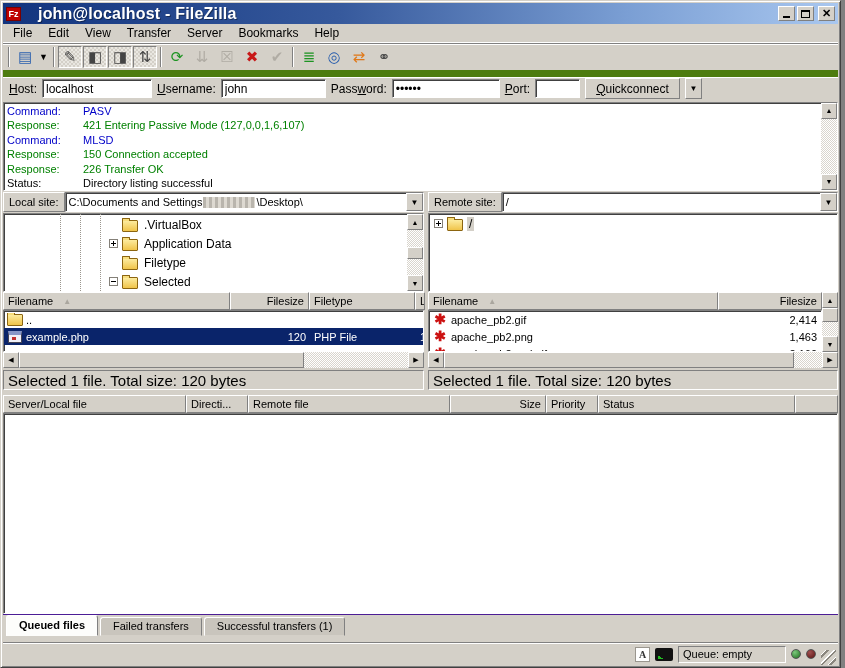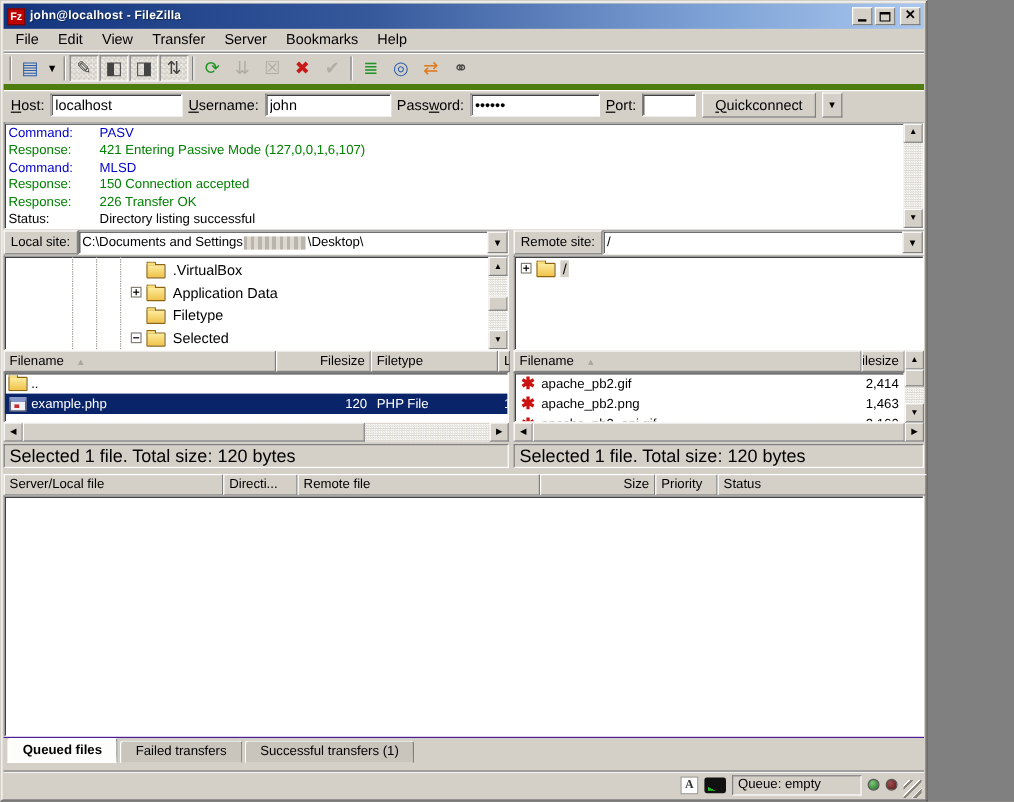--- a/index.html
+++ b/index.html
@@ -1,29 +1,29 @@
 <!DOCTYPE html>
 <html><head>
 <meta charset="utf-8">
 <style>
   html,body{margin:0;padding:0;background:#808080;}
   *{box-sizing:border-box;font-family:"Liberation Sans",sans-serif;}
-  #win{width:773px;height:668px;background:#d4d0c8;position:relative;
+  #win{width:841px;height:668px;background:#d4d0c8;position:relative;
        border:1px solid #404040;border-top-color:#d4d0c8;border-left-color:#d4d0c8;
        box-shadow:inset 1px 1px 0 #fff, inset -1px -1px 0 #808080;
        display:flex;flex-direction:column;padding:2px;overflow:hidden;}
   
   .raised{border:1px solid;border-color:#fff #808080 #808080 #fff;background:#d4d0c8;}
   
   .titlebar{height:21px;flex:0 0 21px;display:flex;align-items:center;padding:0 3px;
     background:linear-gradient(90deg,#12347e 0%,#36599c 40%,#7b9fd4 75%,#a9c7ef 100%);color:#fff;}
   .appicon{width:15px;height:14px;background:#bf0000;border:1px solid #7a0000;color:#fff;
     font-size:9px;font-weight:bold;display:flex;align-items:center;justify-content:center;margin-right:4px;}
-  .titletext{font-size:10px;font-weight:bold;flex:1;letter-spacing:.2px;
-    text-shadow:1px 1px 0 rgba(0,0,0,.4);white-space:nowrap;}
+  .titletext{font-size:16px;font-weight:bold;flex:1;letter-spacing:.2px;
+    text-shadow:1px 1px 0 rgba(0,0,0,.4);white-space:nowrap;margin-left:13px;}
   .winbtn{width:17px;height:15px;margin-left:2px;display:flex;align-items:center;justify-content:center;
     font-size:9px;font-weight:bold;color:#000;}
   .glyph-min{width:7px;height:2px;background:#000;margin-top:7px;}
   .glyph-max{width:9px;height:8px;border:1px solid #000;border-top-width:2px;}
   .glyph-close{font-size:11px;line-height:9px;}
   
   .menubar{height:19px;flex:0 0 19px;display:flex;align-items:center;padding-left:2px;
     border-bottom:1px solid #fff;}
   .menuitem{font-size:12px;padding:2px 8px;color:#000;}
   
@@ -32,21 +32,21 @@
   .tbtn{width:24px;height:22px;display:flex;align-items:center;justify-content:center;
     font-size:15px;border:1px solid transparent;color:#444;}
   .tbtn.pressed{border-color:#808080 #fff #fff #808080;
     background:repeating-conic-gradient(#e9e7e1 0 25%,#d4d0c8 0 50%) 0 0/4px 4px;}
   .tbtn.disabled{color:#a8a49c;opacity:.8;}
   .tbtn.dd{width:13px;font-size:9px;color:#000;}
   .tbtn.g{color:#1d9422;} .tbtn.r{color:#c81818;} .tbtn.b{color:#2a5fae;} .tbtn.o{color:#e07818;}
   .tsep{width:2px;height:20px;margin:0 3px;border-left:1px solid #808080;border-right:1px solid #fff;}
   
   .qc{height:30px;flex:0 0 30px;display:flex;align-items:center;gap:5px;padding:0 6px;
-    border-top:5px solid #4d7c0f;box-shadow:inset 0 1px 0 #fff;font-size:12px;}
+    border-top:7px solid #4d7c0f;box-shadow:inset 0 1px 0 #fff;font-size:12px;}
   .qc label{white-space:nowrap;}
   .qc input{height:19px;font-size:12px;padding:1px 3px;outline:none;
     background:#fff;border:1px solid;border-color:#808080 #fff #fff #808080;box-shadow:inset 1px 1px 0 #404040;}
   .qcbtn{height:21px;font-size:12px;padding:1px 10px;display:flex;align-items:center;}
   .qcdd{width:17px;height:21px;display:flex;align-items:center;justify-content:center;font-size:8px;}
   u{text-decoration:underline;}
   
   .log{height:89px;flex:0 0 89px;background:#fff;margin:2px 0 0 0;position:relative;
     border:1px solid;border-color:#808080 #fff #fff #808080;box-shadow:inset 1px 1px 0 #404040;
     font-size:11px;line-height:14.4px;padding:1px 18px 1px 3px;overflow:hidden;}

